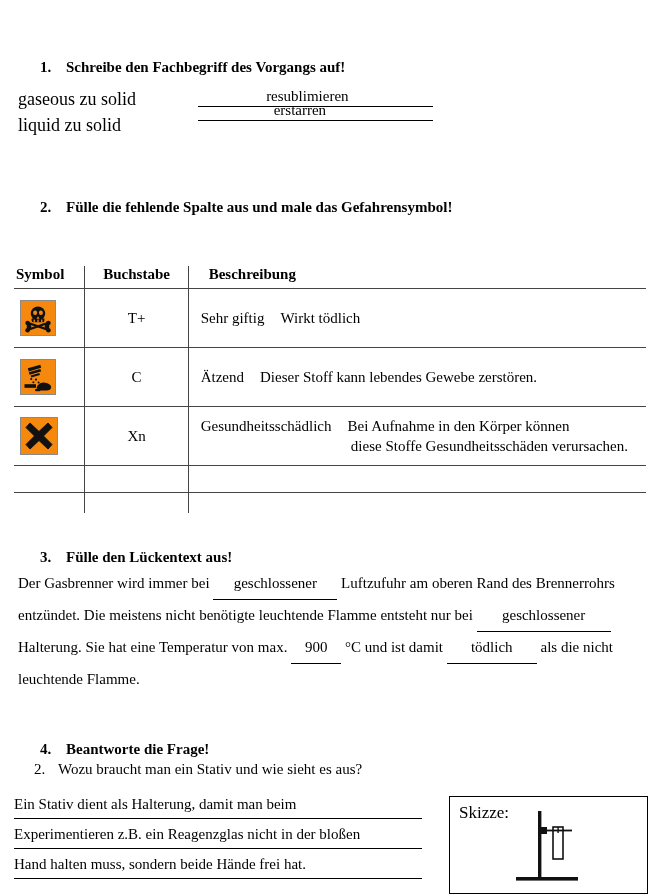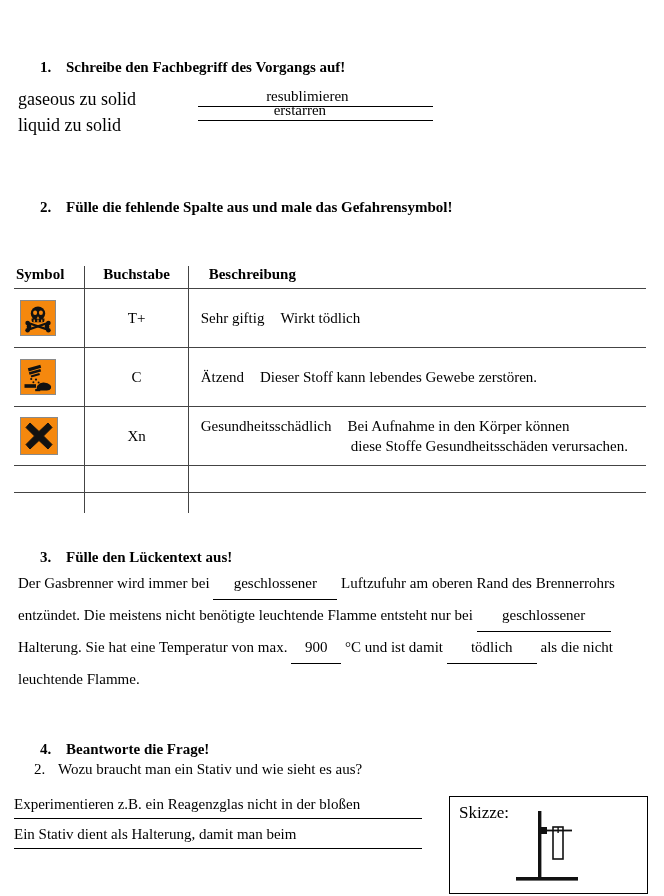--- a/index.html
+++ b/index.html
@@ -355,22 +355,23 @@
 
   <div class="q-head" style="left:40px; top:730px;">
     <span class="q-num">4.</span><span>Beantworte die Frage!</span>
   </div>
 
   <div class="sub-q">
     <span class="snum">2.</span><span>Wozu braucht man ein Stativ und wie sieht es aus?</span>
   </div>
 
   <div class="answer-lines">
+    <span class="aline">Ein Stativ dient als Halterung, damit man beim</span>
     <span class="aline">Experimentieren z.B. ein Reagenzglas nicht in der bloßen</span>
-    <span class="aline">Ein Stativ dient als Halterung, damit man beim</span>
+    <span class="aline">Hand halten muss, sondern beide Hände frei hat.</span>
   </div>
 
   <div class="skizze-box">
     <div class="skizze-label">Skizze:</div>
     <div class="skizze-draw">
       <svg width="120" height="86" viewBox="0 0 120 86">
 
         <rect x="36" y="6" width="3.4" height="66" fill="#111"></rect>
 
         <rect x="14" y="72" width="62" height="3.6" fill="#111"></rect>

